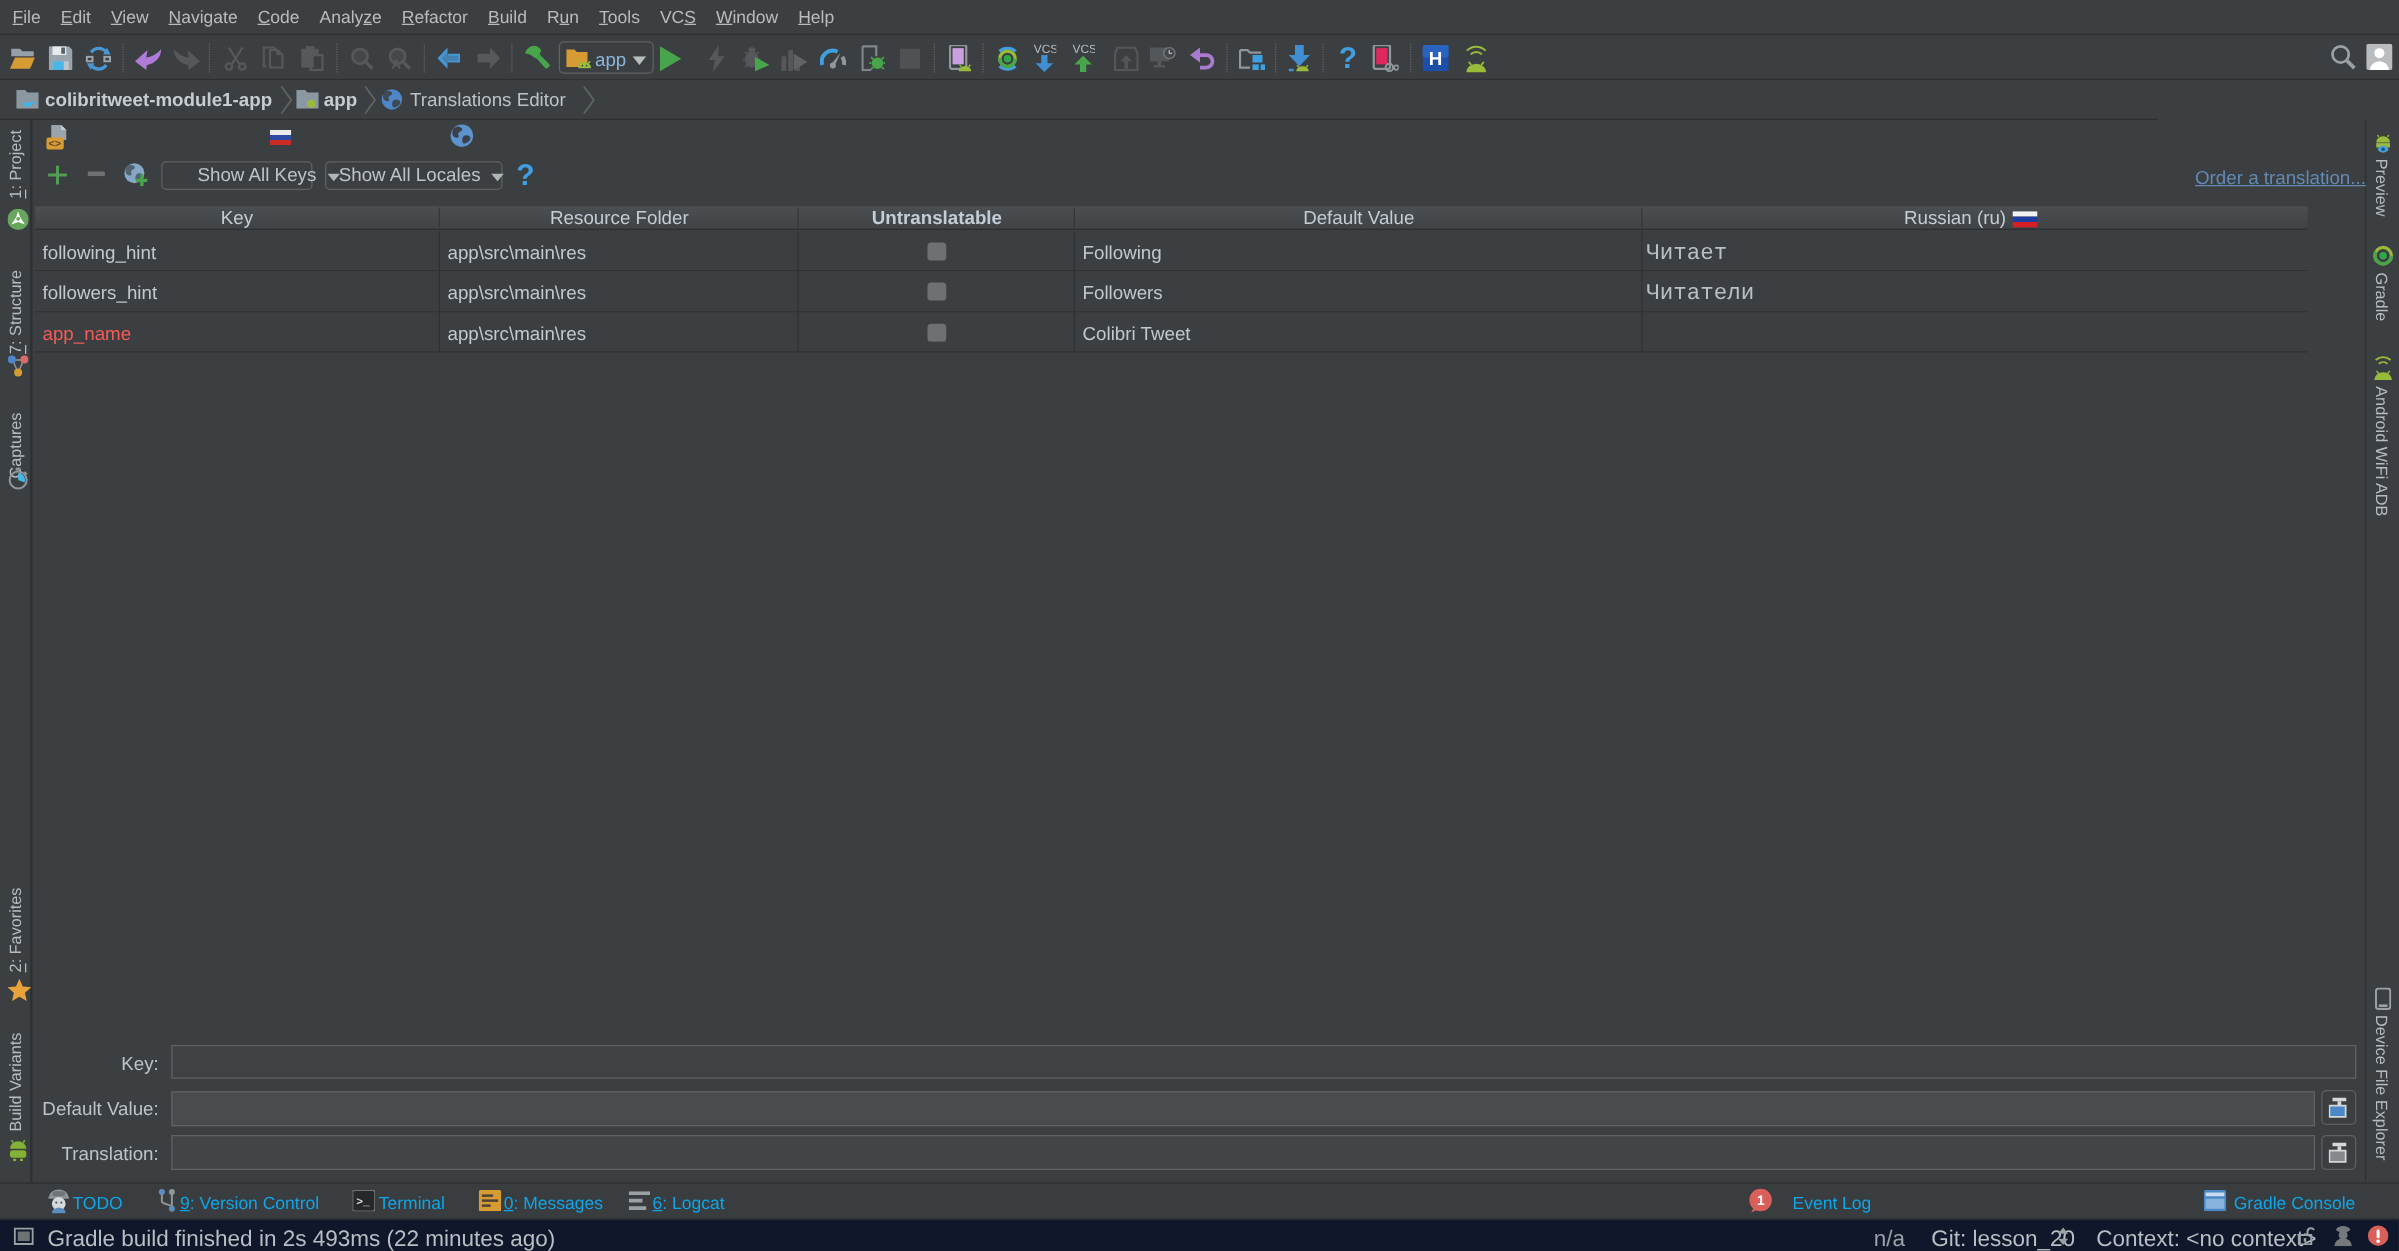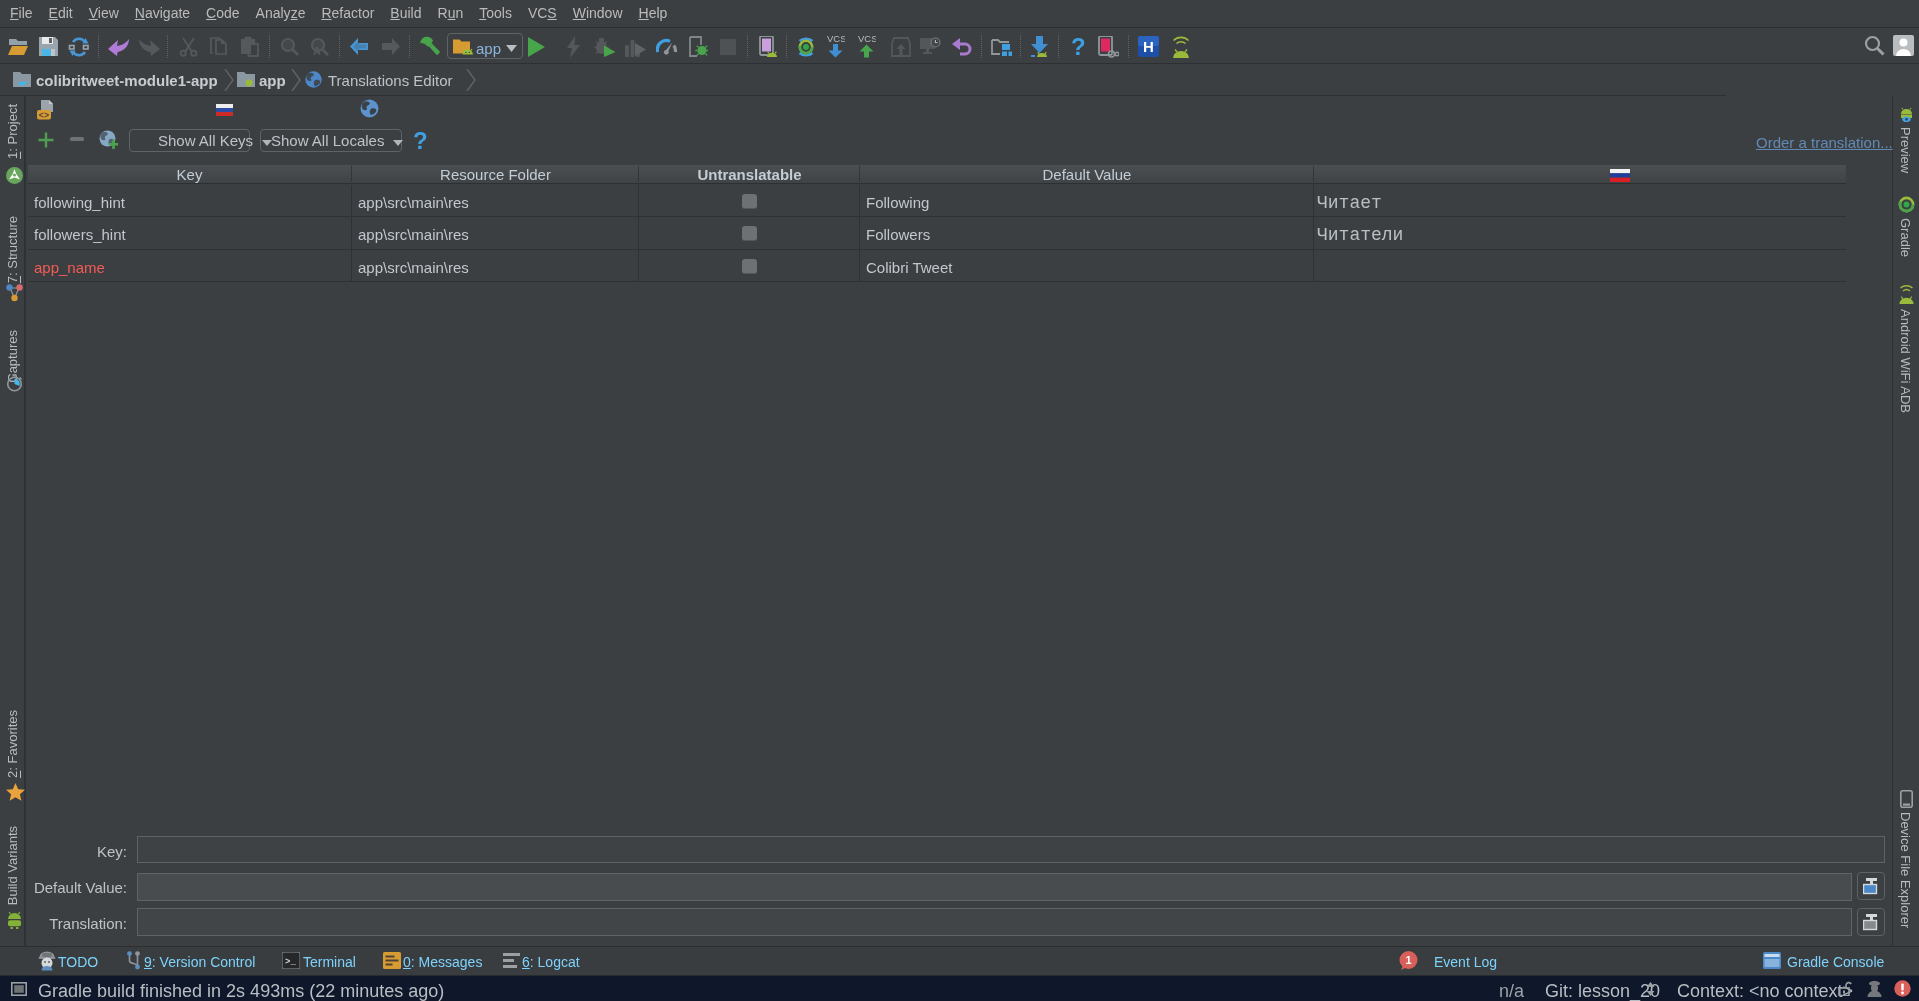--- a/index.html
+++ b/index.html
@@ -56,21 +56,21 @@
 .hline { position:absolute; top:1px; bottom:1px; width:1px; background:#333638; }
 .cbox { position:absolute; left:714px; top:9px; width:15px; height:15px;
   background:#6d7174; border-radius:3px; border-bottom:1px solid #55585b; }
 
 .flabel { position:absolute; width:99px; text-align:right; color:#bdc3c8; }
 .finput { position:absolute; left:109px; border:1px solid #5f6365; }
 .fbtn { position:absolute; left:1829px; width:28px; height:28px;
   border:1px solid #5e6264; border-radius:4px; }
 
 #btoolbar { position:absolute; left:0; top:946px; width:1919px; height:29px;
-  background:#3a3d3f; border-top:1px solid #2c2f31; font-size:14px; color:#7dd3fc; }
+  background:#3a3d3f; border-top:1px solid #2c2f31; font-size:14px; color:#0ea5e9; }
 #btoolbar u { text-decoration:underline; }
 #statusbar { position:absolute; left:0; top:975px; width:1919px; height:26px;
   background:#0f172a; border-top:1px solid #282b2d; font-size:18px; color:#b8bec3; }
 svg { display:block; }
 </style>
 </head>
 <body>
 
 <div id="menubar"><span><u>F</u>ile</span><span><u>E</u>dit</span><span><u>V</u>iew</span><span><u>N</u>avigate</span><span><u>C</u>ode</span><span>Analy<u>z</u>e</span><span><u>R</u>efactor</span><span><u>B</u>uild</span><span>R<u>u</u>n</span><span><u>T</u>ools</span><span>VC<u>S</u></span><span><u>W</u>indow</span><span><u>H</u>elp</span></div>
 <div id="mbline"></div>
@@ -466,20 +466,21 @@
   </svg>
 
   <div class="abs" style="left:385px;top:31px;color:#3f9fe0;font-size:24px;font-weight:bold;">?</div>
   </div>
   <div id="ttable">
     <div class="thead">
       <div style="left:0; width:323px;">Key</div>
       <div style="left:324px; width:287px;">Resource Folder</div>
       <div style="left:611px; width:221px;font-weight:bold;">Untranslatable</div>
       <div style="left:832px; width:454px;">Default Value</div>
+      <div style="left:1286px; width:500px;">Russian (ru)</div>
       <svg class="ic" style="left:1582px;top:4px;" width="20" height="13" viewBox="0 0 20 13">
         <rect width="20" height="4.3" fill="#f2f2f2"></rect>
         <rect y="4.3" width="20" height="4.3" fill="#1f3f9e"></rect>
         <rect y="8.6" width="20" height="4.4" fill="#d81f26"></rect>
       </svg>
       <div class="hline" style="left:323px;"></div>
         <div class="hline" style="left:610px;"></div>
         <div class="hline" style="left:831px;"></div>
         <div class="hline" style="left:1285px;"></div>
     </div>

